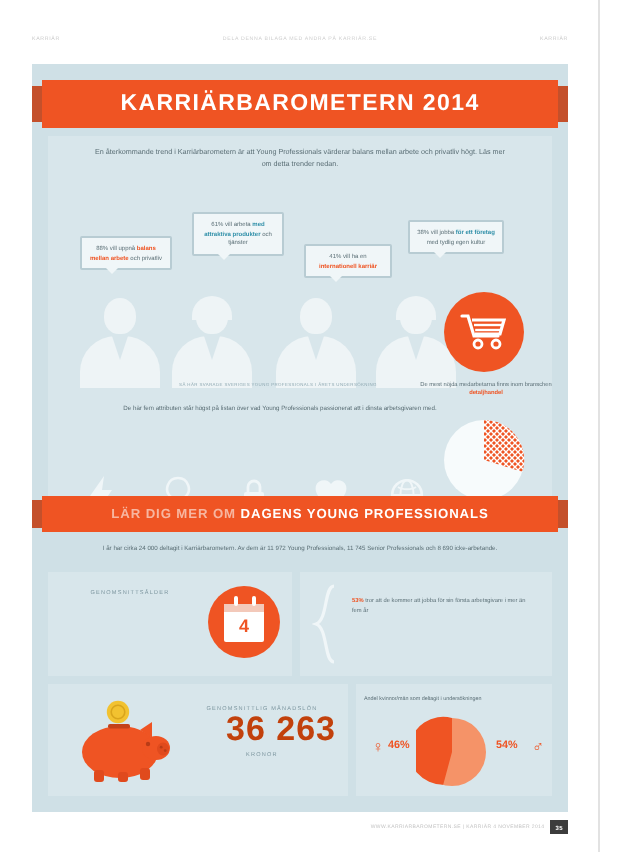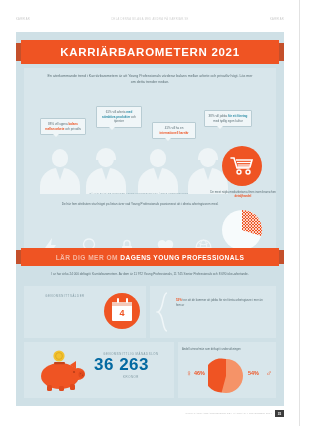--- a/index.html
+++ b/index.html
@@ -134,21 +134,21 @@
 
   
   .statbox { position:absolute; background:#d8e6eb; }
   .sb-age   { left:8px;  top:254px; width:122px; height:52px; }
   .sb-right { left:134px;top:254px; width:126px; height:52px; }
   .sb-sal   { left:8px;  top:310px; width:150px; height:56px; }
   .sb-gen   { left:162px;top:310px; width:98px;  height:56px; }
 
   .lbl-cap { font-size:2.8px; letter-spacing:.6px; color:#7f98a1; text-transform:uppercase; text-align:center; }
   .bignum  { font-size:22px; font-weight:bold; color:#ef5423; line-height:1; text-align:center; }
-  .bignum2 { font-size:17px; font-weight:bold; color:#0369a1; line-height:1; text-align:left; letter-spacing:.5px; }
+  .bignum2 { font-size:17px; font-weight:bold; color:#c2410c; line-height:1; text-align:right; letter-spacing:.5px; }
 
   .age-group { position:absolute; left:10px; top:8px; width:62px; }
   .cal-circle {
     position:absolute; left:80px; top:7px; width:36px; height:36px;
     border-radius:50%; background:#ef5423;
   }
   .cal-body { position:absolute; left:8px; top:9px; width:20px; height:19px; background:#fff; border-radius:1px; }
   .cal-top  { position:absolute; left:8px; top:9px; width:20px; height:4px; background:#f3c9ba; }
   .cal-ring { position:absolute; top:5px; width:2px; height:5px; background:#fff; border-radius:1px; }
   .cal-num  { position:absolute; left:8px; top:13px; width:20px; text-align:center;
@@ -192,21 +192,21 @@
     <span class="mid">DELA DENNA BILAGA MED ANDRA PÅ KARRIÄR.SE</span>
     <span class="rt">KARRIÄR</span>
   </div>
 
   <div class="panel">
 
     <div class="ribbon-wrap">
       <div class="ribbon-tail-l"></div>
       <div class="ribbon-tail-r"></div>
       <div class="ribbon">
-        <h1>KARRIÄRBAROMETERN 2021</h1>
+        <h1>KARRIÄRBAROMETERN 2014</h1>
       </div>
     </div>
 
     <div class="card">
 
       <div class="intro">En återkommande trend i Karriärbarometern är att Young Professionals värderar balans mellan arbete och privatliv högt. Läs mer om detta trender nedan.</div>
 
       <div class="bubble b1">
         <span>88% vill uppnå </span><b>balans mellan arbete</b><span> och privatliv</span>
       </div>

